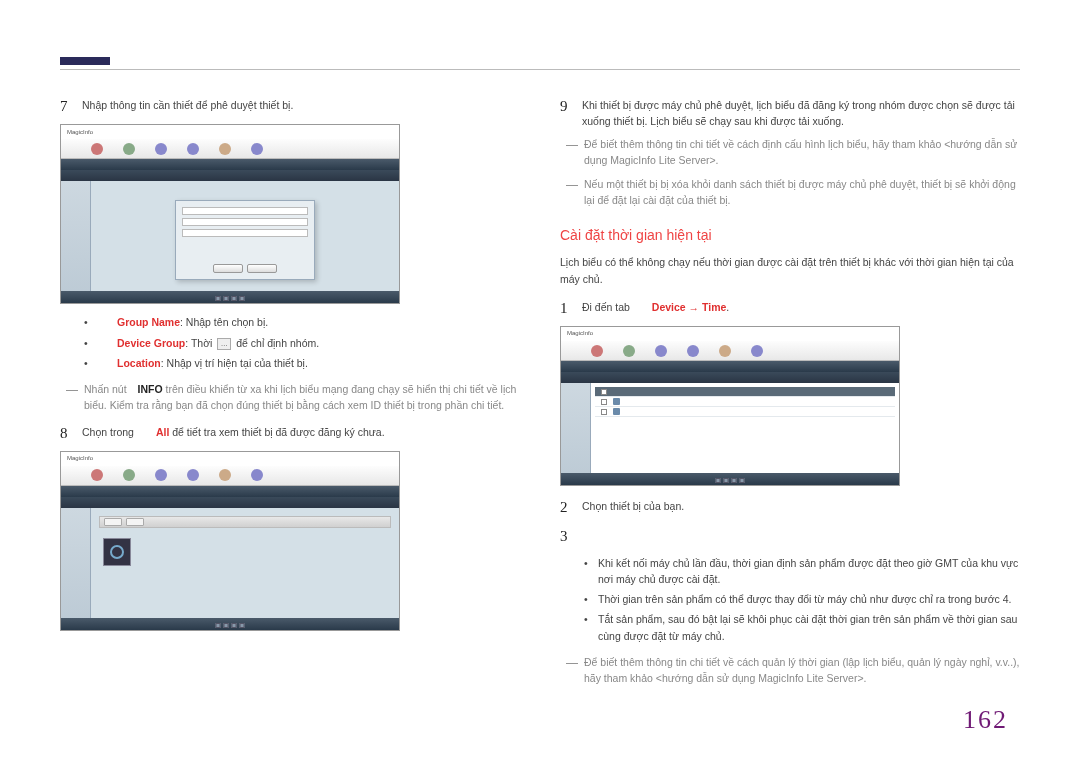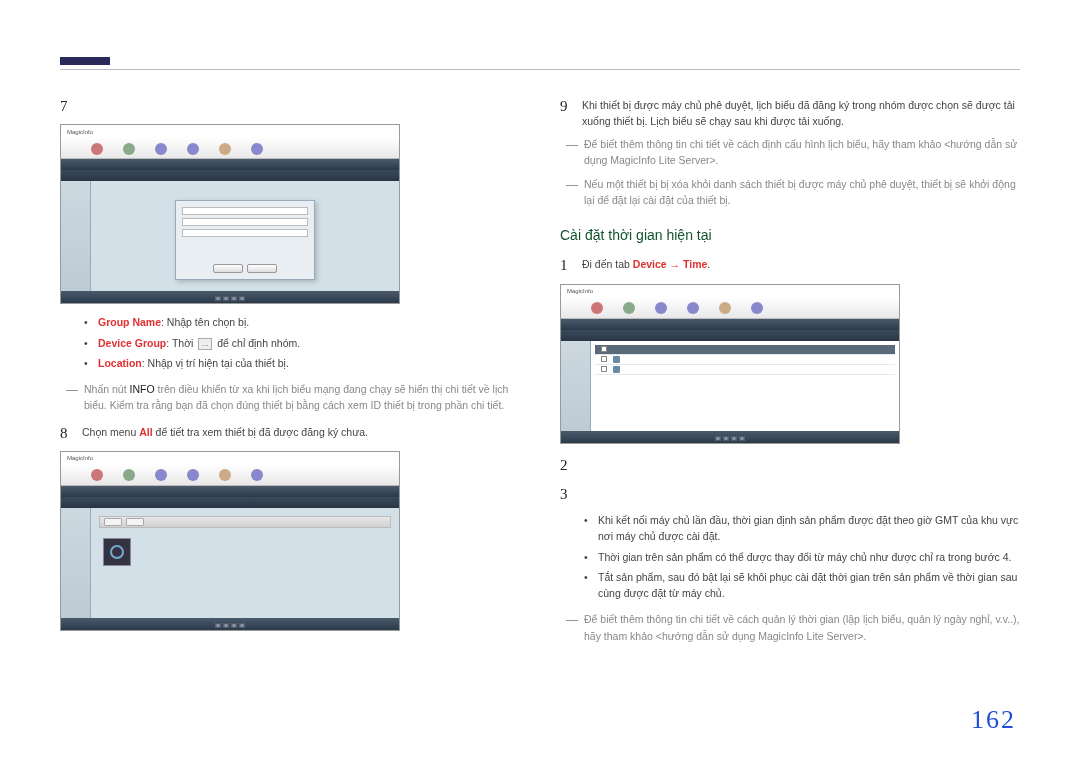--- a/index.html
+++ b/index.html
@@ -143,51 +143,51 @@
     left: 50%;
     transform: translateX(-50%);
     display: flex;
     gap: 3px;
   }
   .ss-foot-dots span { width: 5px; height: 5px; background: #8899aa; border: 1px solid #556; }
   .bullet-list { margin: 6px 0 10px 24px; }
   .bullet-item { display: flex; margin-bottom: 4px; }
   .bullet-dot { width: 14px; flex-shrink: 0; color: #444; }
   .bullet-text { flex: 1; }
-  .red { color: #e03030; font-weight: bold; }
-  .bold { font-weight: normal; color: #222; }
+  .red { color: #e03030; font-weight: bold; margin-left: 19px; }
+  .bold { font-weight: bold; color: #222; margin-left: 8px; }
   .grp-icon {
     display: inline-block;
     width: 14px;
     height: 12px;
     border: 1px solid #aaa;
     background: #eee;
     font-size: 7px;
     text-align: center;
     line-height: 10px;
     vertical-align: middle;
     margin: 0 2px;
   }
   .dash-note { display: flex; margin: 2px 0 8px 6px; color: #888; }
   .dash-mark { width: 18px; flex-shrink: 0; font-size: 12px; color: #888; }
   .dash-text { flex: 1; color: #888; }
   .heading {
     font-size: 14px;
-    color: #14532d;
+    color: #ef4444;
     margin: 16px 0 8px 0;
     font-weight: normal;
   }
   .para { margin-bottom: 10px; }
   .page-num {
     position: absolute;
     bottom: 28px;
-    right: 64px;
+    right: 72px;
     font-family: Georgia, "Times New Roman", serif;
     font-size: 26px;
-    color: #1d4ed8;
+    color: #701a75;
     letter-spacing: 2px;
   }
   .ss-grid-main {
     flex: 1;
     background: #d4e0e7;
     padding: 8px;
   }
   .ss-grid-toolbar {
     height: 12px;
     background: linear-gradient(#e8e8e8, #d0d0d0);
@@ -237,20 +237,21 @@
 
 <div class="top-bar"></div>
 <div class="top-line"></div>
 
 <div class="columns">
 
   <div class="col">
 
     <div class="step-row">
       <div class="step-num">7</div>
+      <div class="step-text">Nhập thông tin cần thiết để phê duyệt thiết bị.</div>
     </div>
 
     <div class="screenshot">
       <div class="ss-header">
           <span>MagicInfo</span>
         </div>
       <div class="ss-iconrow">
         <div class="ss-icon r"></div>
         <div class="ss-icon g"></div>
         <div class="ss-icon b"></div>
@@ -299,21 +300,21 @@
       </div>
     </div>
 
     <div class="dash-note">
       <div class="dash-mark">―</div>
       <div class="dash-text"><span>Nhấn nút </span><span class="bold">INFO</span><span> trên điều khiển từ xa khi lịch biểu mạng đang chạy sẽ hiển thị chi tiết về lịch biểu. Kiểm tra rằng bạn đã chọn đúng thiết bị bằng cách xem ID thiết bị trong phần chi tiết.</span></div>
     </div>
 
     <div class="step-row">
       <div class="step-num">8</div>
-      <div class="step-text"><span>Chọn menu </span><span class="red">All</span><span> để tiết tra xem thiết bị đã được đăng ký chưa.</span></div>
+      <div class="step-text"><span>Chọn trong </span><span class="red">All</span><span> để tiết tra xem thiết bị đã được đăng ký chưa.</span></div>
     </div>
 
     <div class="screenshot">
       <div class="ss-header">
           <span>MagicInfo</span>
         </div>
       <div class="ss-iconrow">
         <div class="ss-icon r"></div>
         <div class="ss-icon g"></div>
         <div class="ss-icon b"></div>
@@ -354,20 +355,21 @@
     <div class="dash-note">
       <div class="dash-mark">―</div>
       <div class="dash-text">Để biết thêm thông tin chi tiết về cách định cấu hình lịch biểu, hãy tham khảo &lt;hướng dẫn sử dụng MagicInfo Lite Server&gt;.</div>
     </div>
     <div class="dash-note">
       <div class="dash-mark">―</div>
       <div class="dash-text">Nếu một thiết bị bị xóa khỏi danh sách thiết bị được máy chủ phê duyệt, thiết bị sẽ khởi động lại để đặt lại cài đặt của thiết bị.</div>
     </div>
 
     <div class="heading">Cài đặt thời gian hiện tại</div>
+    <div class="para">Lịch biểu có thể không chạy nếu thời gian được cài đặt trên thiết bị khác với thời gian hiện tại của máy chủ.</div>
 
     <div class="step-row">
       <div class="step-num">1</div>
       <div class="step-text"><span>Đi đến tab </span><span class="red">Device → Time</span><span>.</span></div>
     </div>
 
     <div class="screenshot" style="height:160px;">
       <div class="ss-header">
           <span>MagicInfo</span>
         </div>
@@ -402,20 +404,21 @@
             <span></span>
             <span></span>
             <span></span>
             <span></span>
           </div>
       </div>
     </div>
 
     <div class="step-row">
       <div class="step-num">2</div>
+      <div class="step-text">Chọn thiết bị của bạn.</div>
     </div>
 
     <div class="step-row">
       <div class="step-num">3</div>
     </div>
 
     <div class="bullet-list">
       <div class="bullet-item">
         <div class="bullet-dot">•</div>
         <div class="bullet-text">Khi kết nối máy chủ lần đầu, thời gian định sản phẩm được đặt theo giờ GMT của khu vực nơi máy chủ được cài đặt.</div>

